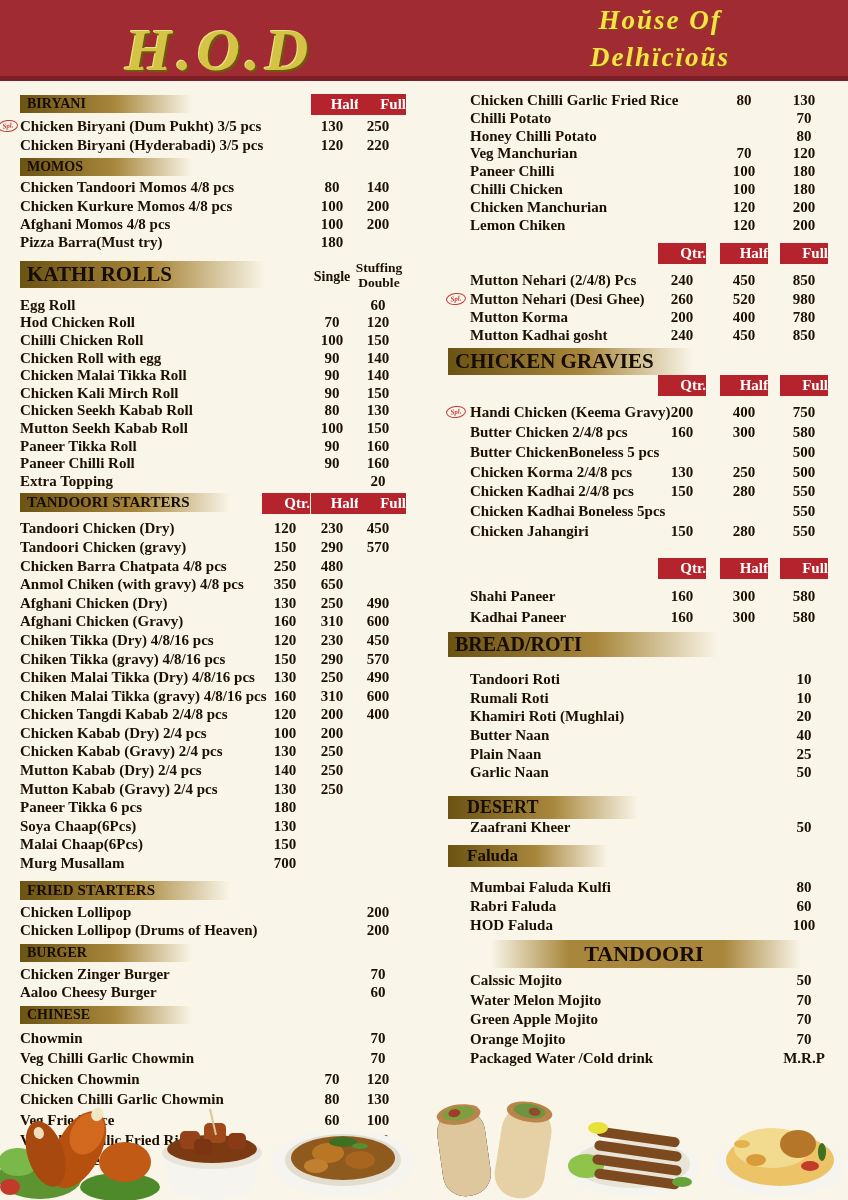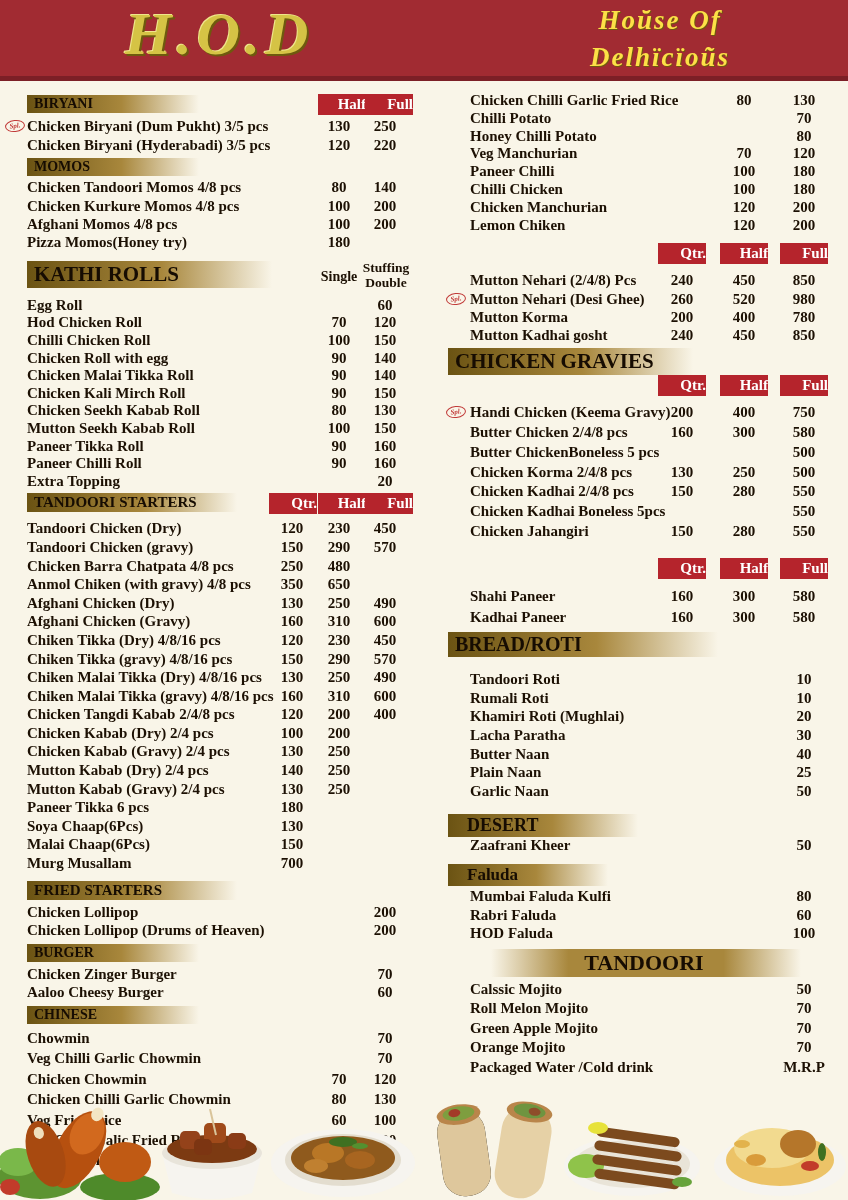--- a/index.html
+++ b/index.html
@@ -1,28 +1,28 @@
 <!DOCTYPE html>
 <html><head>
 <meta charset="utf-8">
 <style>
   *{margin:0;padding:0;box-sizing:border-box;}
   html,body{width:848px;height:1200px;}
   body{position:relative;background:#f9f5e8;font-family:"Liberation Serif","DejaVu Serif",serif;color:#1c1003;overflow:hidden;}
 
   
   .banner{position:absolute;top:0;left:0;width:848px;height:81px;background:#a12b32;border-bottom:5px solid #7c1f26;}
-  .logo{position:absolute;left:125px;top:0px;font-size:60px;font-weight:bold;font-style:italic;color:#d5c345;
+  .logo{position:absolute;left:125px;top:16px;font-size:60px;font-weight:bold;font-style:italic;color:#d5c345;
         text-shadow:2px 2px 0 #6e5a0e, -1px -1px 0 #efe58c;letter-spacing:5px;}
   .rname{position:absolute;left:545px;top:2px;width:230px;text-align:center;color:#fde047;font-style:italic;font-weight:bold;
          line-height:37px;font-size:27px;letter-spacing:2px;text-shadow:1px 1px 0 #6e5a0e;}
 
   
   .col{position:absolute;}
-  .col-left{left:27px;top:94px;width:406px;}
+  .col-left{left:20px;top:94px;width:406px;}
   .col-right{left:448px;top:92px;width:395px;}
 
   
   .shead{position:relative;}
   .bar{display:inline-block;font-weight:bold;color:#160c02;padding:1px 10px 1px 7px;
        background:linear-gradient(to right,#6b5313,#a8873c 55%,rgba(249,245,232,0));}
   .bar.sm{font-size:14px;width:172px;}
   .bar.md{font-size:15px;width:210px;}
   .bar.lg{font-size:21px;width:245px;}
   .bar.xl{font-size:20px;width:270px;}
@@ -80,21 +80,21 @@
   .s-chgravy .row{line-height:19.8px;}
   .s-veg{margin-top:16px;}
   .s-veg .shead{height:26px;margin-bottom:2px;}
   .s-veg .row{line-height:21.2px;}
   .s-bread{margin-top:4px;}
   .s-bread .shead{height:36px;margin-bottom:2px;}
   .s-bread .row{line-height:18.6px;}
   .s-desert{margin-top:14px;}
   .s-desert .shead{height:21px;margin-bottom:1px;}
   .s-faluda{margin-top:9px;}
-  .s-faluda .shead{height:21px;margin-bottom:2px;text-decoration:underline;}
+  .s-faluda .shead{height:21px;margin-bottom:12px;text-decoration:underline;}
   .s-faluda .row{line-height:18.6px;}
   .s-bev{margin-top:6px;}
   .s-moj .shead{height:23px;margin-bottom:2px;}
   .s-moj .row{line-height:19.6px;}
 
   
   .photos{position:absolute;left:0;bottom:0;width:848px;height:110px;}
   .photo{position:absolute;bottom:0;}
 </style>
 </head>
@@ -155,21 +155,21 @@
   </div>
         <div class="row">
     
     <span class="iname">Afghani Momos 4/8 pcs</span>
     <span class="p p1"></span>
     <span class="p p2">100</span>
     <span class="p p3">200</span>
   </div>
         <div class="row">
     
-    <span class="iname">Pizza Momos(Honey try)</span>
+    <span class="iname">Pizza Barra(Must try)</span>
     <span class="p p1"></span>
     <span class="p p2">180</span>
     <span class="p p3"></span>
   </div>
       </div>
   </section>
 
   <section class="sec s-kathi">
     <div class="shead">
       <span class="bar lg">KATHI ROLLS</span>
@@ -715,27 +715,20 @@
   </div>
         <div class="row">
     
     <span class="iname">Khamiri Roti (Mughlai)</span>
     <span class="p p1"></span>
     <span class="p p2"></span>
     <span class="p p3">20</span>
   </div>
         <div class="row">
     
-    <span class="iname">Lacha Paratha</span>
-    <span class="p p1"></span>
-    <span class="p p2"></span>
-    <span class="p p3">30</span>
-  </div>
-        <div class="row">
-    
     <span class="iname">Butter Naan</span>
     <span class="p p1"></span>
     <span class="p p2"></span>
     <span class="p p3">40</span>
   </div>
         <div class="row">
     
     <span class="iname">Plain Naan</span>
     <span class="p p1"></span>
     <span class="p p2"></span>
@@ -805,21 +798,21 @@
     <div>
         <div class="row">
     
     <span class="iname">Calssic Mojito</span>
     <span class="p p1"></span>
     <span class="p p2"></span>
     <span class="p p3">50</span>
   </div>
         <div class="row">
     
-    <span class="iname">Roll Melon Mojito</span>
+    <span class="iname">Water Melon Mojito</span>
     <span class="p p1"></span>
     <span class="p p2"></span>
     <span class="p p3">70</span>
   </div>
         <div class="row">
     
     <span class="iname">Green Apple Mojito</span>
     <span class="p p1"></span>
     <span class="p p2"></span>
     <span class="p p3">70</span>

